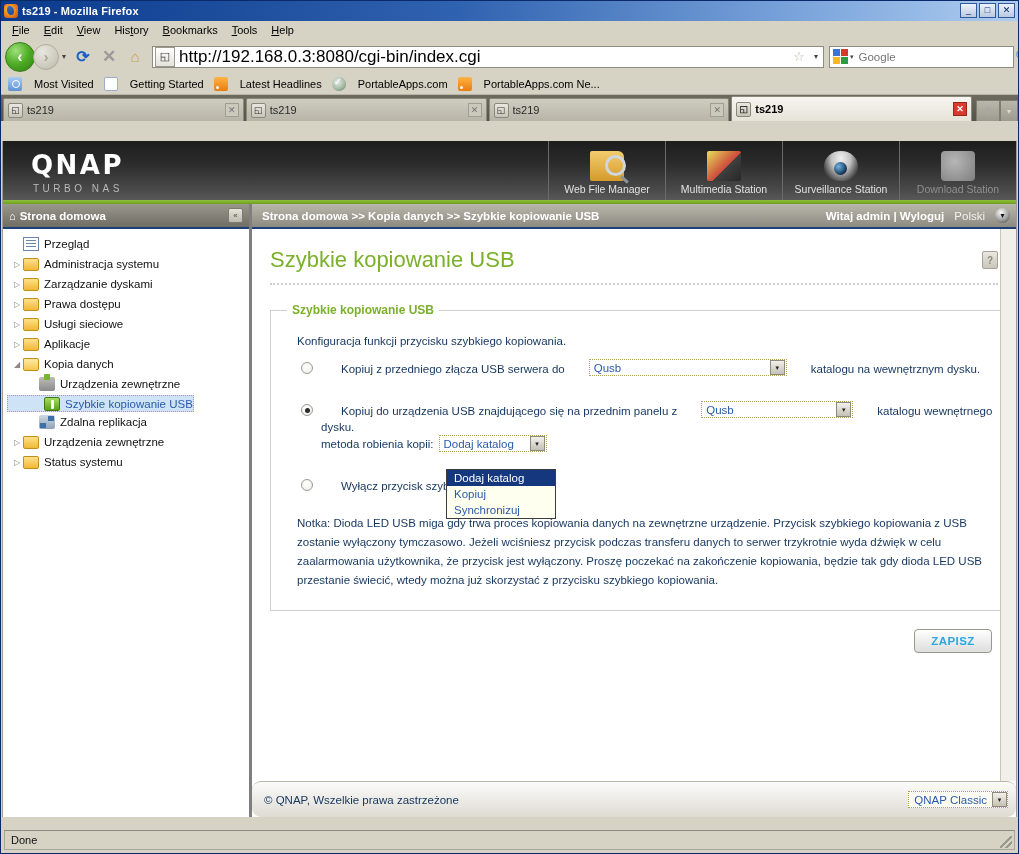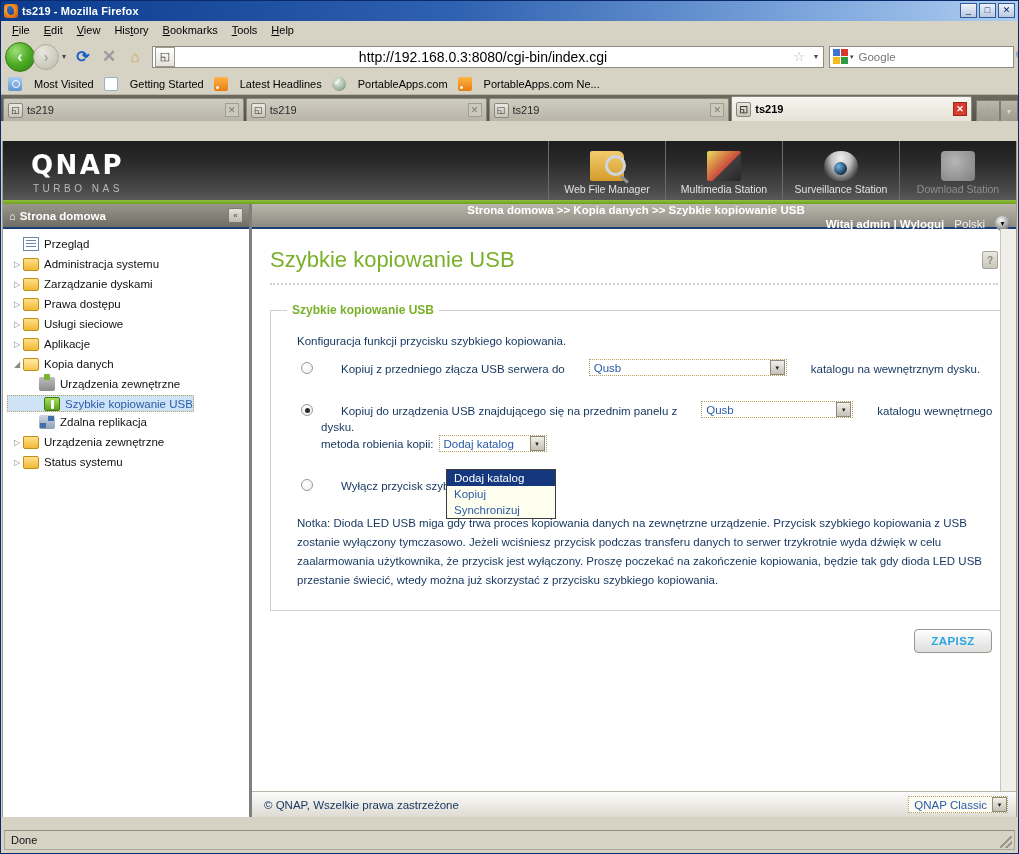--- a/index.html
+++ b/index.html
@@ -105,23 +105,23 @@
     display:flex; align-items:center; margin: 0 3px;
     position: relative;
   }
   .urlbar .sitebtn {
     width: 20px; height: 20px; margin: 0 2px;
     border: 1px solid #9c998e; background: linear-gradient(#fff,#e4e2da);
     display:flex;align-items:center;justify-content:center;
     font-size: 11px; color:#333;
   }
   .urlbar input.urltext {
-    flex:1 1 auto; border:0; outline:0; font-size: 14px;
+    flex:1 1 auto; border:0; outline:0; font-size: 17px;
     font-family:"Liberation Sans",sans-serif; color:#000;
-    background: transparent; padding: 0 2px; text-align: center;
+    background: transparent; padding: 0 2px;
   }
   .starbtn { width:20px; text-align:center; color:#b9b6aa; font-size:13px; }
   .urldrop { width:14px; text-align:center; color:#444; font-size:8px; }
 
   .searchbar {
     width: 185px; height: 22px; background:#fff;
     border: 1px solid #8e8b80; display:flex; align-items:center;
   }
   .glogo {
     width: 16px; height: 16px; margin: 0 1px 0 3px; position:relative; flex:0 0 auto;
@@ -296,21 +296,20 @@
   .mi-repl::after{content:'';position:absolute;left:1px;bottom:1px;width:6px;height:5px;background:#3f6fa8;}
   .mi-repl::before{content:'';position:absolute;right:1px;top:1px;width:6px;height:5px;background:#3f6fa8;}
   .tnode .tlabel { overflow:hidden; text-overflow:ellipsis; }
 
   
   .content { flex:1 1 auto; display:flex; flex-direction:column; min-width:0; background:#fff; position:relative; }
   .crumbbar {
     height: 25px; background: linear-gradient(#b9b6ab,#8d8a81);
     display:flex; align-items:center; padding: 0 6px 0 10px;
     border-bottom: 2px solid #1c3f7a;
-    flex-direction: column;
   }
   .crumb { font-size: 11.5px; color:#fff; font-weight:bold; }
   .crumbright { margin-left:auto; display:flex; align-items:center; gap:10px; }
   .greet { font-size:11.5px; color:#fff; font-weight:bold; }
   .lang { font-size:11.5px; color:#f1f1f1; }
   .langbtn {
     width:15px;height:15px;border-radius:50%;
     background: radial-gradient(circle at 40% 30%, #fafafa, #9e9e9e 55%, #3c3c3c);
     display:flex;align-items:center;justify-content:center;
     font-size:8px;color:#111;
@@ -395,24 +394,24 @@
     min-width: 78px; height: 24px; padding: 0 14px;
     background: linear-gradient(#ffffff,#ececec 55%,#dedede);
     border: 1px solid #9a978d; border-radius: 4px;
     color: #2aa7e0; font-size: 11.5px; font-weight: bold;
     display:flex;align-items:center;justify-content:center;
     letter-spacing:.4px;
   }
 
   
   .qfooter {
-    height: 26px; flex:0 0 auto;
+    height: 36px; flex:0 0 auto;
     background: linear-gradient(#fbfbfb,#dedbd2);
     border-top: 1px solid #b8b5a9;
-    display:flex; align-items:center; padding: 0 8px 0 12px;
+    display:flex; align-items:center; padding: 0 8px 0 12px; border-radius: 9px;
   }
   .copy { font-size: 11.5px; color:#14355e; }
   .skin {
     margin-left:auto; display:inline-flex; align-items:center; height:17px;
     border: 1px dotted #b5a05a; background:#fbfbf4; font-size:11.5px; color:#2a5ba8;
   }
   .skin .skval { padding:0 5px; white-space:nowrap; }
   .skin .arrow {
     width:15px;height:15px; background: linear-gradient(#f2f0ea,#c4c1b6);
     border:1px solid #8d8a80; display:flex;align-items:center;justify-content:center;

